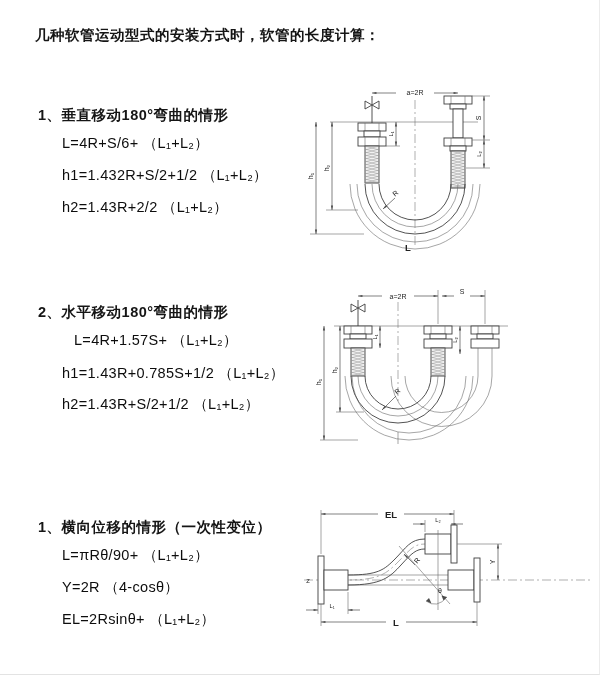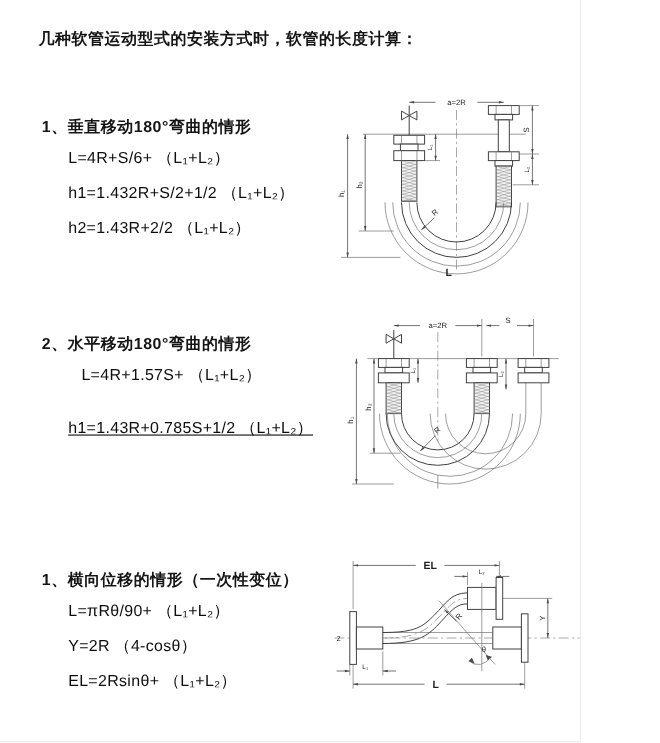--- a/index.html
+++ b/index.html
@@ -1,17 +1,17 @@
 <!DOCTYPE html>
 <html><head>
 <meta charset="utf-8">
 <style>
   html,body{margin:0;padding:0;background:#ffffff;}
   #page{
-    position:relative;width:528px;height:675px;background:#fff;overflow:hidden;
+    position:relative;width:600px;height:675px;background:#fff;overflow:hidden;
     font-family:"Liberation Sans","DejaVu Sans",sans-serif;color:#111;
     border-right:1px solid #ececec;border-bottom:1px solid #e3e3e3;box-sizing:border-box;
   }
   .title{position:absolute;left:35px;top:26px;font-size:14.5px;font-weight:700;letter-spacing:0.5px;color:#151515;}
   .sec-heading{position:absolute;font-size:14.5px;font-weight:700;color:#151515;letter-spacing:0.5px;text-align:center;}
   .formula{position:absolute;font-size:14.5px;font-weight:400;color:#0d0d0d;letter-spacing:0.3px;}
   svg{position:absolute;overflow:visible;}
   
   .ln{stroke:#3f3f3f;stroke-width:0.9;fill:none;}
   .thin{stroke:#6a6a6a;stroke-width:0.6;fill:none;}
@@ -132,21 +132,22 @@
       <line class="arrow single" x1="95" y1="122" x2="83" y2="133"></line>
       <text class="dlabel" x="97" y="119" text-anchor="middle" transform="rotate(-40 97 119)">R</text>
     <path d="M 83 133 L 85.55485973747899 129.17472984982646 L 87.03257771172767 130.7867858217341 Z" fill="#4a4a4a"></path>
       </g>
 
     <text class="dlabel big" x="108" y="175" text-anchor="middle">L</text>
   </svg>
 
   <div class="sec-heading" style="left:38px;top:303px;">2、水平移动180°弯曲的情形</div>
   <div class="formula" style="left:74px;top:331px;">L=4R+1.57S+ （L₁+L₂）</div>
-  <div class="formula" style="left:62px;top:380px;text-decoration:underline;">h1=1.43R+0.785S+1/2 （L₁+L₂）</div>
+  <div class="formula" style="left:62px;top:364px;">h1=1.43R+0.785S+1/2 （L₁+L₂）</div>
+  <div class="formula" style="left:62px;top:395px;">h2=1.43R+S/2+1/2 （L₁+L₂）</div>
 
   <svg style="left:310px;top:282px;" width="288" height="180" viewBox="0 0 288 180">
     <line class="cl" x1="88" y1="20" x2="88" y2="122"></line>
     <line class="thin" x1="24" y1="44" x2="198" y2="44"></line>
 
     <g>
       <line class="thin" x1="128" y1="8" x2="128" y2="42"></line>
       <line class="thin" x1="175" y1="8" x2="175" y2="42"></line>
       <line class="arrow single" x1="72" y1="14" x2="48" y2="14"></line>
       <line class="arrow single" x1="104" y1="14" x2="128" y2="14"></line>

